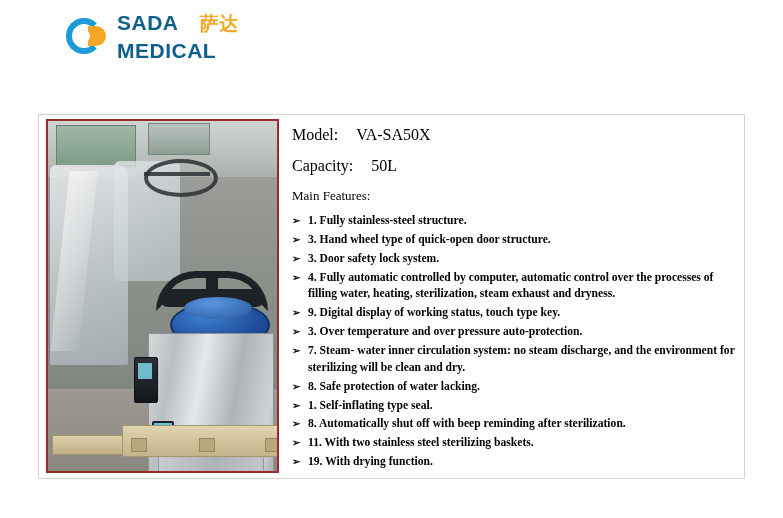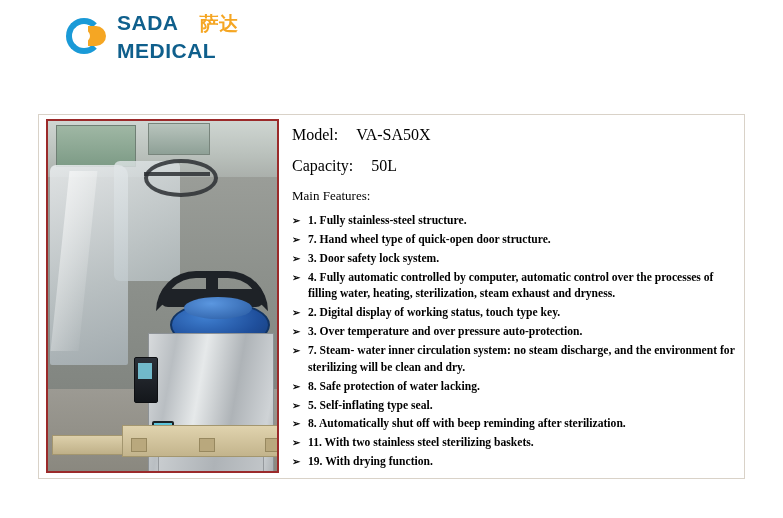--- a/index.html
+++ b/index.html
@@ -407,49 +407,49 @@
       <span class="val">50L</span>
     </div>
     <div class="spec-title">Main Features:</div>
     <ul class="features">
         <li>
           <span class="bullet">➢</span>
           <span class="txt">1. Fully stainless-steel structure.</span>
         </li>
         <li>
           <span class="bullet">➢</span>
-          <span class="txt">7. Hand wheel type of quick-open door structure.</span>
+          <span class="txt">3. Hand wheel type of quick-open door structure.</span>
         </li>
         <li>
           <span class="bullet">➢</span>
           <span class="txt">3. Door safety lock system.</span>
         </li>
         <li>
           <span class="bullet">➢</span>
           <span class="txt">4. Fully automatic controlled by computer, automatic control over the processes of filling water, heating, sterilization, steam exhaust and dryness.</span>
         </li>
         <li>
           <span class="bullet">➢</span>
-          <span class="txt">2. Digital display of working status, touch type key.</span>
+          <span class="txt">9. Digital display of working status, touch type key.</span>
         </li>
         <li>
           <span class="bullet">➢</span>
           <span class="txt">3. Over temperature and over pressure auto-protection.</span>
         </li>
         <li>
           <span class="bullet">➢</span>
           <span class="txt">7. Steam- water inner circulation system: no steam discharge, and the environment for sterilizing will be clean and dry.</span>
         </li>
         <li>
           <span class="bullet">➢</span>
           <span class="txt">8. Safe protection of water lacking.</span>
         </li>
         <li>
           <span class="bullet">➢</span>
-          <span class="txt">5. Self-inflating type seal.</span>
+          <span class="txt">1. Self-inflating type seal.</span>
         </li>
         <li>
           <span class="bullet">➢</span>
           <span class="txt">8. Automatically shut off with beep reminding after sterilization.</span>
         </li>
         <li>
           <span class="bullet">➢</span>
           <span class="txt">11. With two stainless steel sterilizing baskets.</span>
         </li>
         <li>

